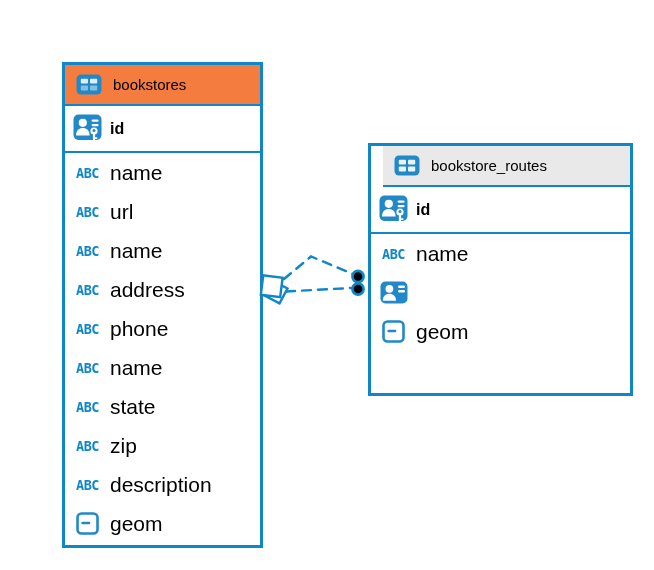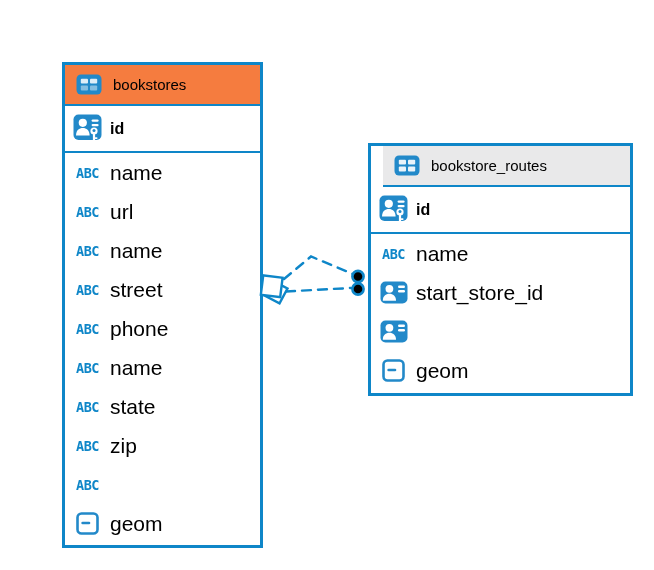--- a/index.html
+++ b/index.html
@@ -128,40 +128,41 @@
     <div class="col-row">
       <span class="icon-cell abc-glyph">ABC</span>
       <span>url</span>
     </div>
     <div class="col-row">
       <span class="icon-cell abc-glyph">ABC</span>
       <span>name</span>
     </div>
     <div class="col-row">
       <span class="icon-cell abc-glyph">ABC</span>
-      <span>street</span>
+      <span>address</span>
     </div>
     <div class="col-row">
       <span class="icon-cell abc-glyph">ABC</span>
       <span>phone</span>
     </div>
     <div class="col-row">
       <span class="icon-cell abc-glyph">ABC</span>
       <span>name</span>
     </div>
     <div class="col-row">
       <span class="icon-cell abc-glyph">ABC</span>
       <span>state</span>
     </div>
     <div class="col-row">
       <span class="icon-cell abc-glyph">ABC</span>
       <span>zip</span>
     </div>
     <div class="col-row">
       <span class="icon-cell abc-glyph">ABC</span>
+      <span>description</span>
     </div>
     <div class="col-row">
       <span class="icon-cell">
         <svg width="23" height="23" viewBox="0 0 23 23">
           <rect x="1.5" y="1.5" width="20" height="20" rx="4" fill="none" stroke="#2289C9" stroke-width="2.6"></rect>
           <line x1="6.6" y1="11" x2="13" y2="11" stroke="#2289C9" stroke-width="2.6" stroke-linecap="round"></line>
         </svg>
       </span>
       <span>geom</span>
     </div>
@@ -206,32 +207,20 @@
     <div class="col-row">
       <span class="icon-cell">
         <svg width="28" height="23" viewBox="0 0 28 23">
           <rect x="0.5" y="0.5" width="27" height="22" rx="5" fill="#2289C9"></rect>
           <circle cx="9.4" cy="7.8" r="3.9" fill="#fff"></circle>
           <path d="M2.8 19.8 C2.8 14.9 5.9 12.8 9.4 12.8 C12.9 12.8 16 14.9 16 19.8 Z" fill="#fff"></path>
           <rect x="18" y="4.6" width="7" height="2.4" rx="1.2" fill="#fff"></rect>
           <rect x="18" y="9.1" width="7" height="2.4" rx="1.2" fill="#fff"></rect>
         </svg>
       </span>
-      <span>start_store_id</span>
-    </div>
-    <div class="col-row">
-      <span class="icon-cell">
-        <svg width="28" height="23" viewBox="0 0 28 23">
-          <rect x="0.5" y="0.5" width="27" height="22" rx="5" fill="#2289C9"></rect>
-          <circle cx="9.4" cy="7.8" r="3.9" fill="#fff"></circle>
-          <path d="M2.8 19.8 C2.8 14.9 5.9 12.8 9.4 12.8 C12.9 12.8 16 14.9 16 19.8 Z" fill="#fff"></path>
-          <rect x="18" y="4.6" width="7" height="2.4" rx="1.2" fill="#fff"></rect>
-          <rect x="18" y="9.1" width="7" height="2.4" rx="1.2" fill="#fff"></rect>
-        </svg>
-      </span>
     </div>
     <div class="col-row">
       <span class="icon-cell">
         <svg width="23" height="23" viewBox="0 0 23 23">
           <rect x="1.5" y="1.5" width="20" height="20" rx="4" fill="none" stroke="#2289C9" stroke-width="2.6"></rect>
           <line x1="6.6" y1="11" x2="13" y2="11" stroke="#2289C9" stroke-width="2.6" stroke-linecap="round"></line>
         </svg>
       </span>
       <span>geom</span>
     </div>

